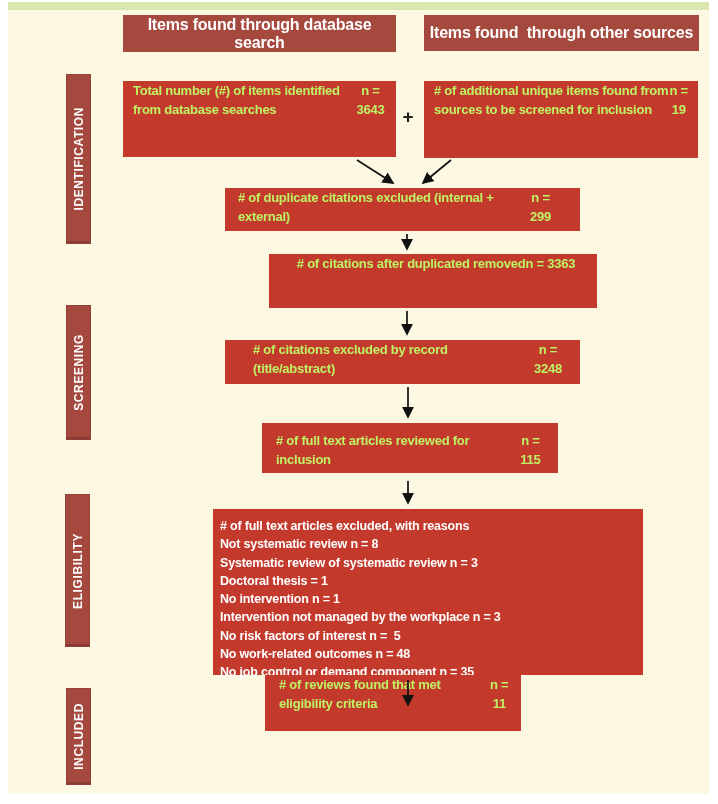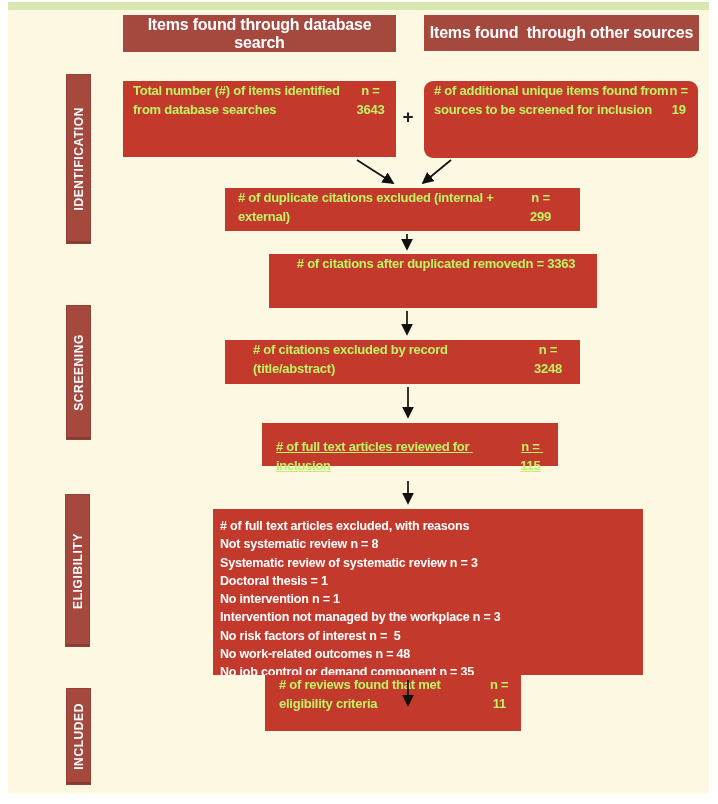--- a/index.html
+++ b/index.html
@@ -88,41 +88,41 @@
 <div class="abs hdr" style="left:123px; top:15px; width:273px; height:37px;">Items found through database search</div>
 <div class="abs hdr" style="left:424px; top:15px; width:275px; height:36px;">Items found  through other sources</div>
 
 <div class="abs fbox" style="left:123px; top:81px; width:273px; height:76px; padding:0 10px;">
   <div class="txt">Total number (#) of items identified from database searches</div>
   <div class="nline">n = 3643</div>
 </div>
 
 <div class="abs plus" style="left:396px; top:104px; width:24px; height:26px;">+</div>
 
-<div class="abs fbox" style="left:424px; top:81px; width:274px; height:77px; padding:0 10px;border-radius:9px;">
+<div class="abs fbox" style="left:424px; top:81px; width:274px; height:77px; padding:0 10px;">
   <div class="txt"># of additional unique items found from sources to be screened for inclusion</div>
   <div class="nline">n = 19</div>
 </div>
 
 <div class="abs fbox" style="left:225px; top:188px; width:355px; height:43px; padding:0 20px 0 13px;">
   <div class="txt"># of duplicate citations excluded (internal + external)</div>
   <div class="nline">n = 299</div>
 </div>
 
 <div class="abs fbox" style="left:269px; top:254px; width:328px; height:54px; padding:0 8px 0 14px;">
   <div class="txt"># of citations after duplicated removed</div>
   <div class="nline">n = 3363</div>
 </div>
 
 <div class="abs fbox" style="left:225px; top:340px; width:355px; height:44px; padding:0 8px 0 28px;">
   <div class="txt"># of citations excluded by record (title/abstract)</div>
   <div class="nline">n = 3248</div>
 </div>
 
-<div class="abs fbox" style="left:262px; top:423px; width:296px; height:43px; padding:14px 8px 0 14px;text-decoration:underline;">
+<div class="abs fbox" style="left:262px; top:423px; width:296px; height:50px; padding:8px 8px 0 14px;">
   <div class="txt"># of full text articles reviewed for inclusion</div>
   <div class="nline">n = 115</div>
 </div>
 
 <div class="abs reasons" style="left:213px; top:509px; width:430px; height:166px;">
   <div class="rline"># of full text articles excluded, with reasons</div>
   <div class="rline">Not systematic review n = 8</div>
   <div class="rline">Systematic review of systematic review n = 3</div>
   <div class="rline">Doctoral thesis = 1</div>
   <div class="rline">No intervention n = 1</div>

